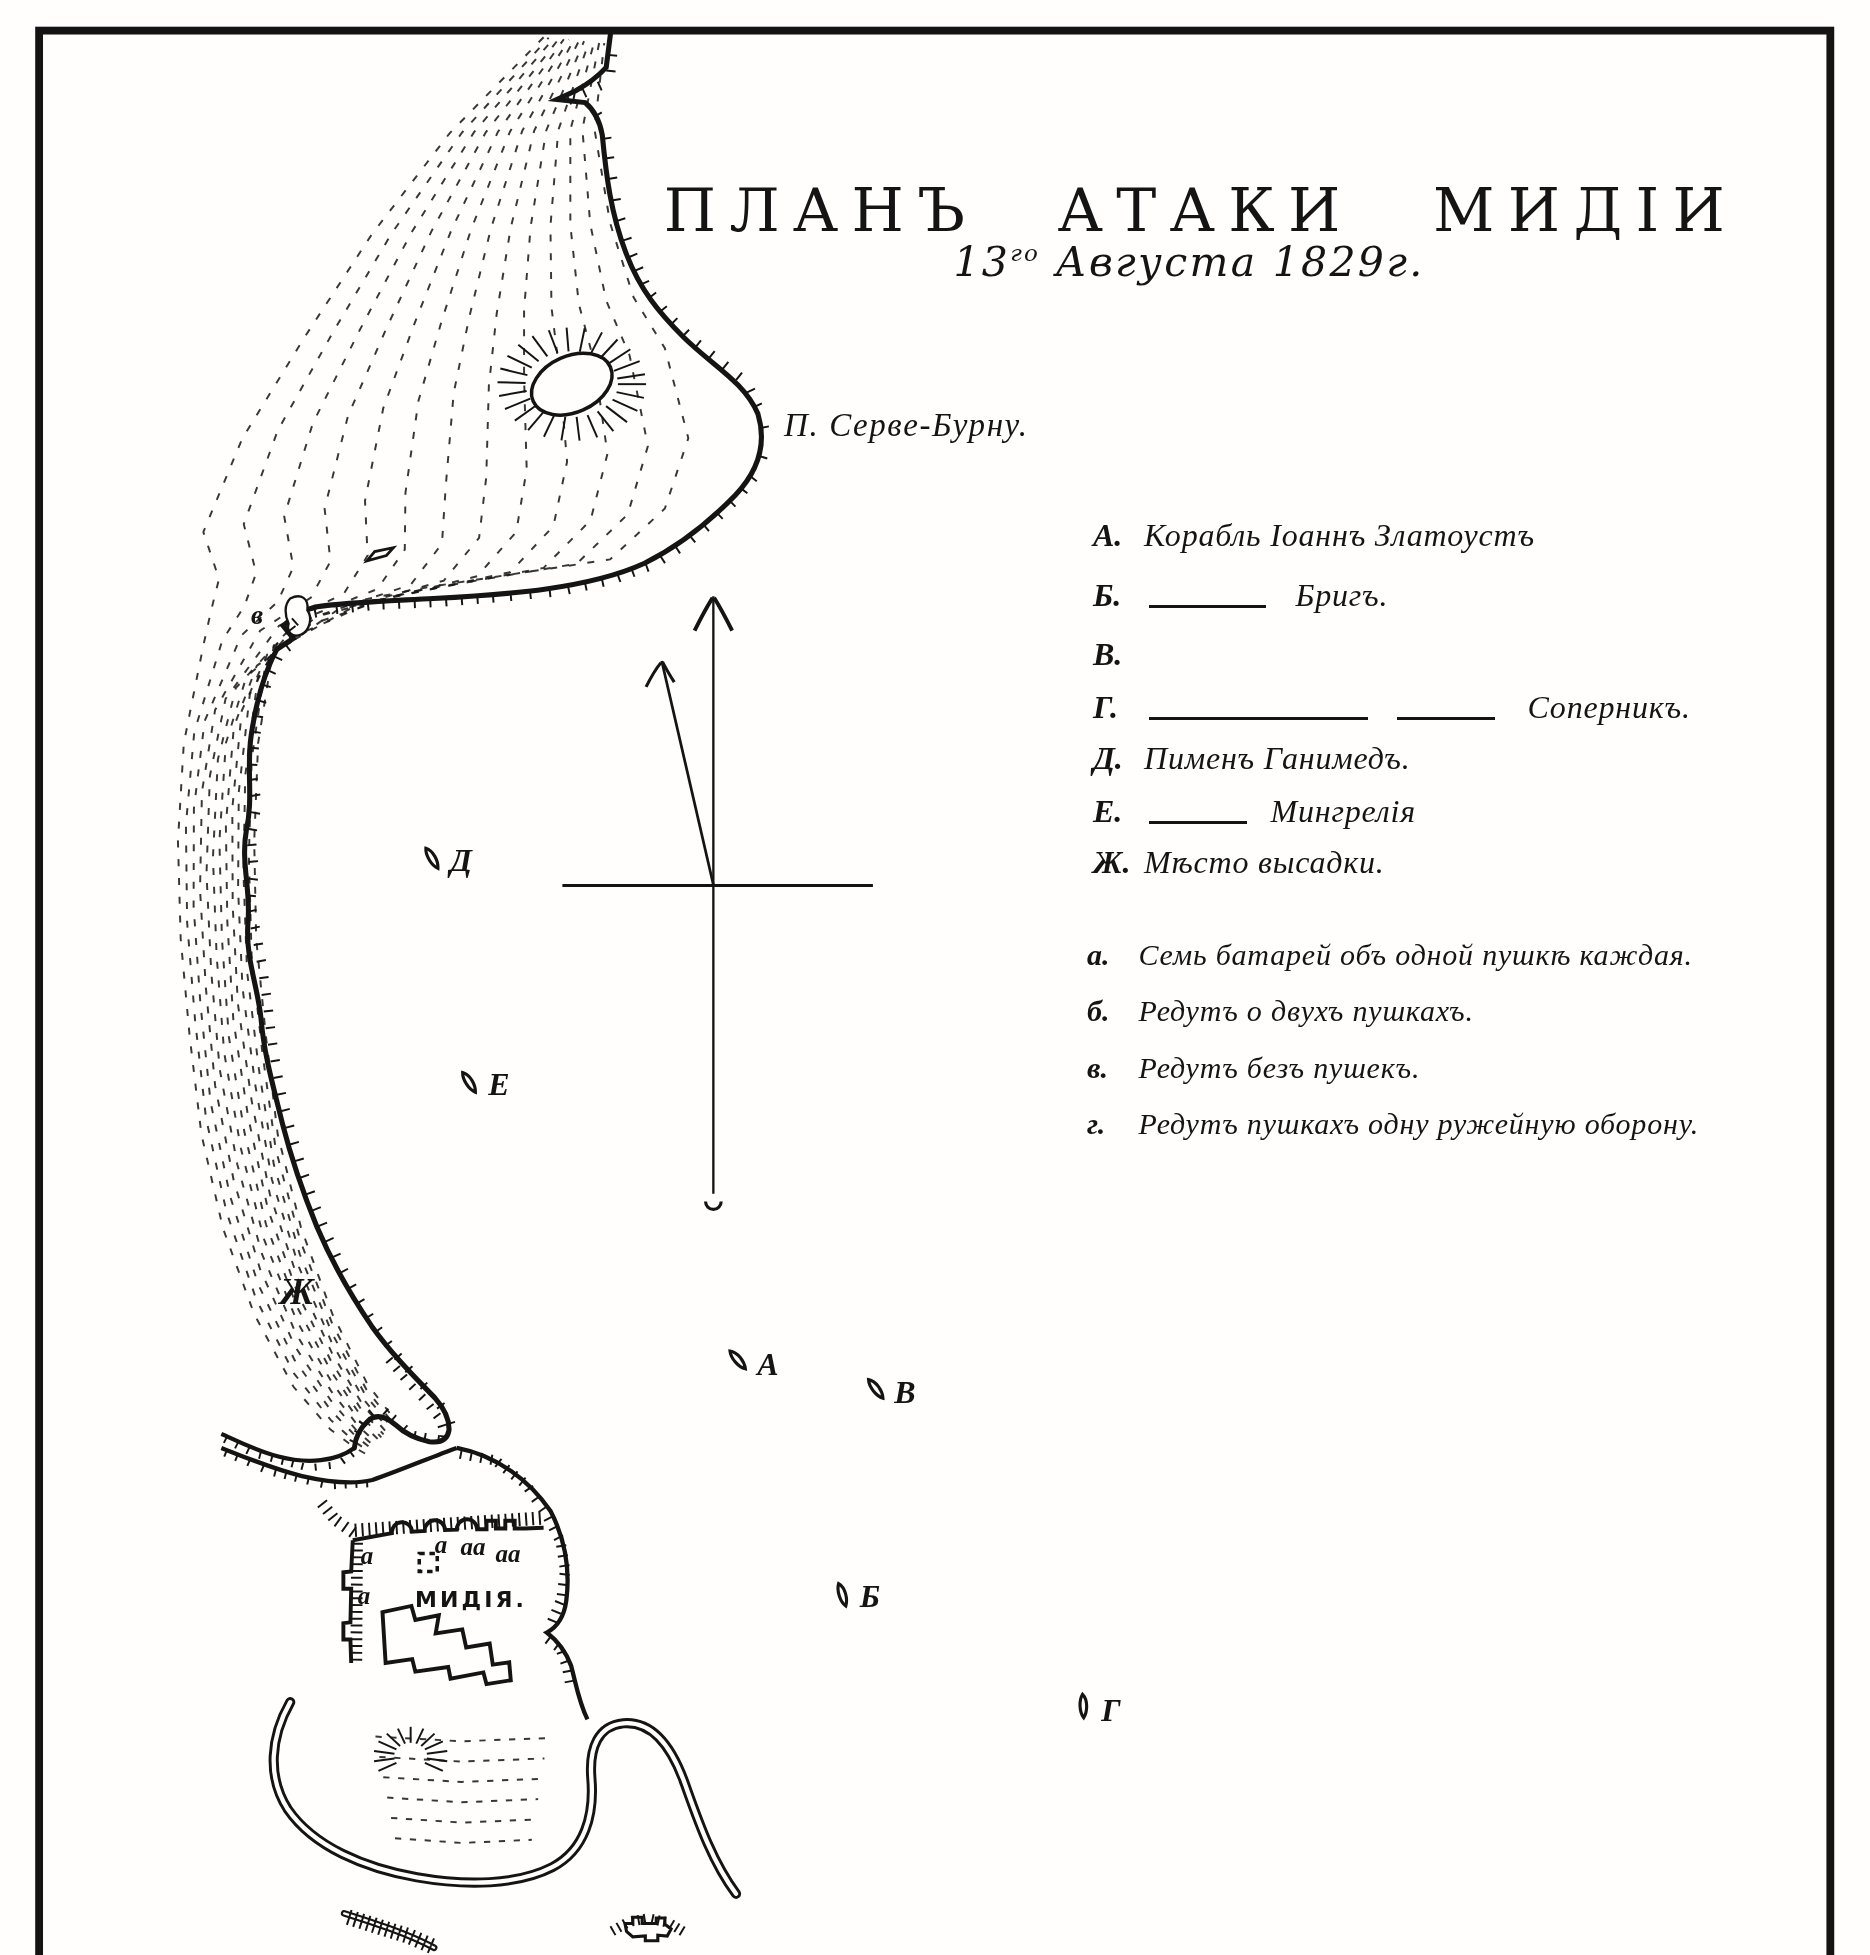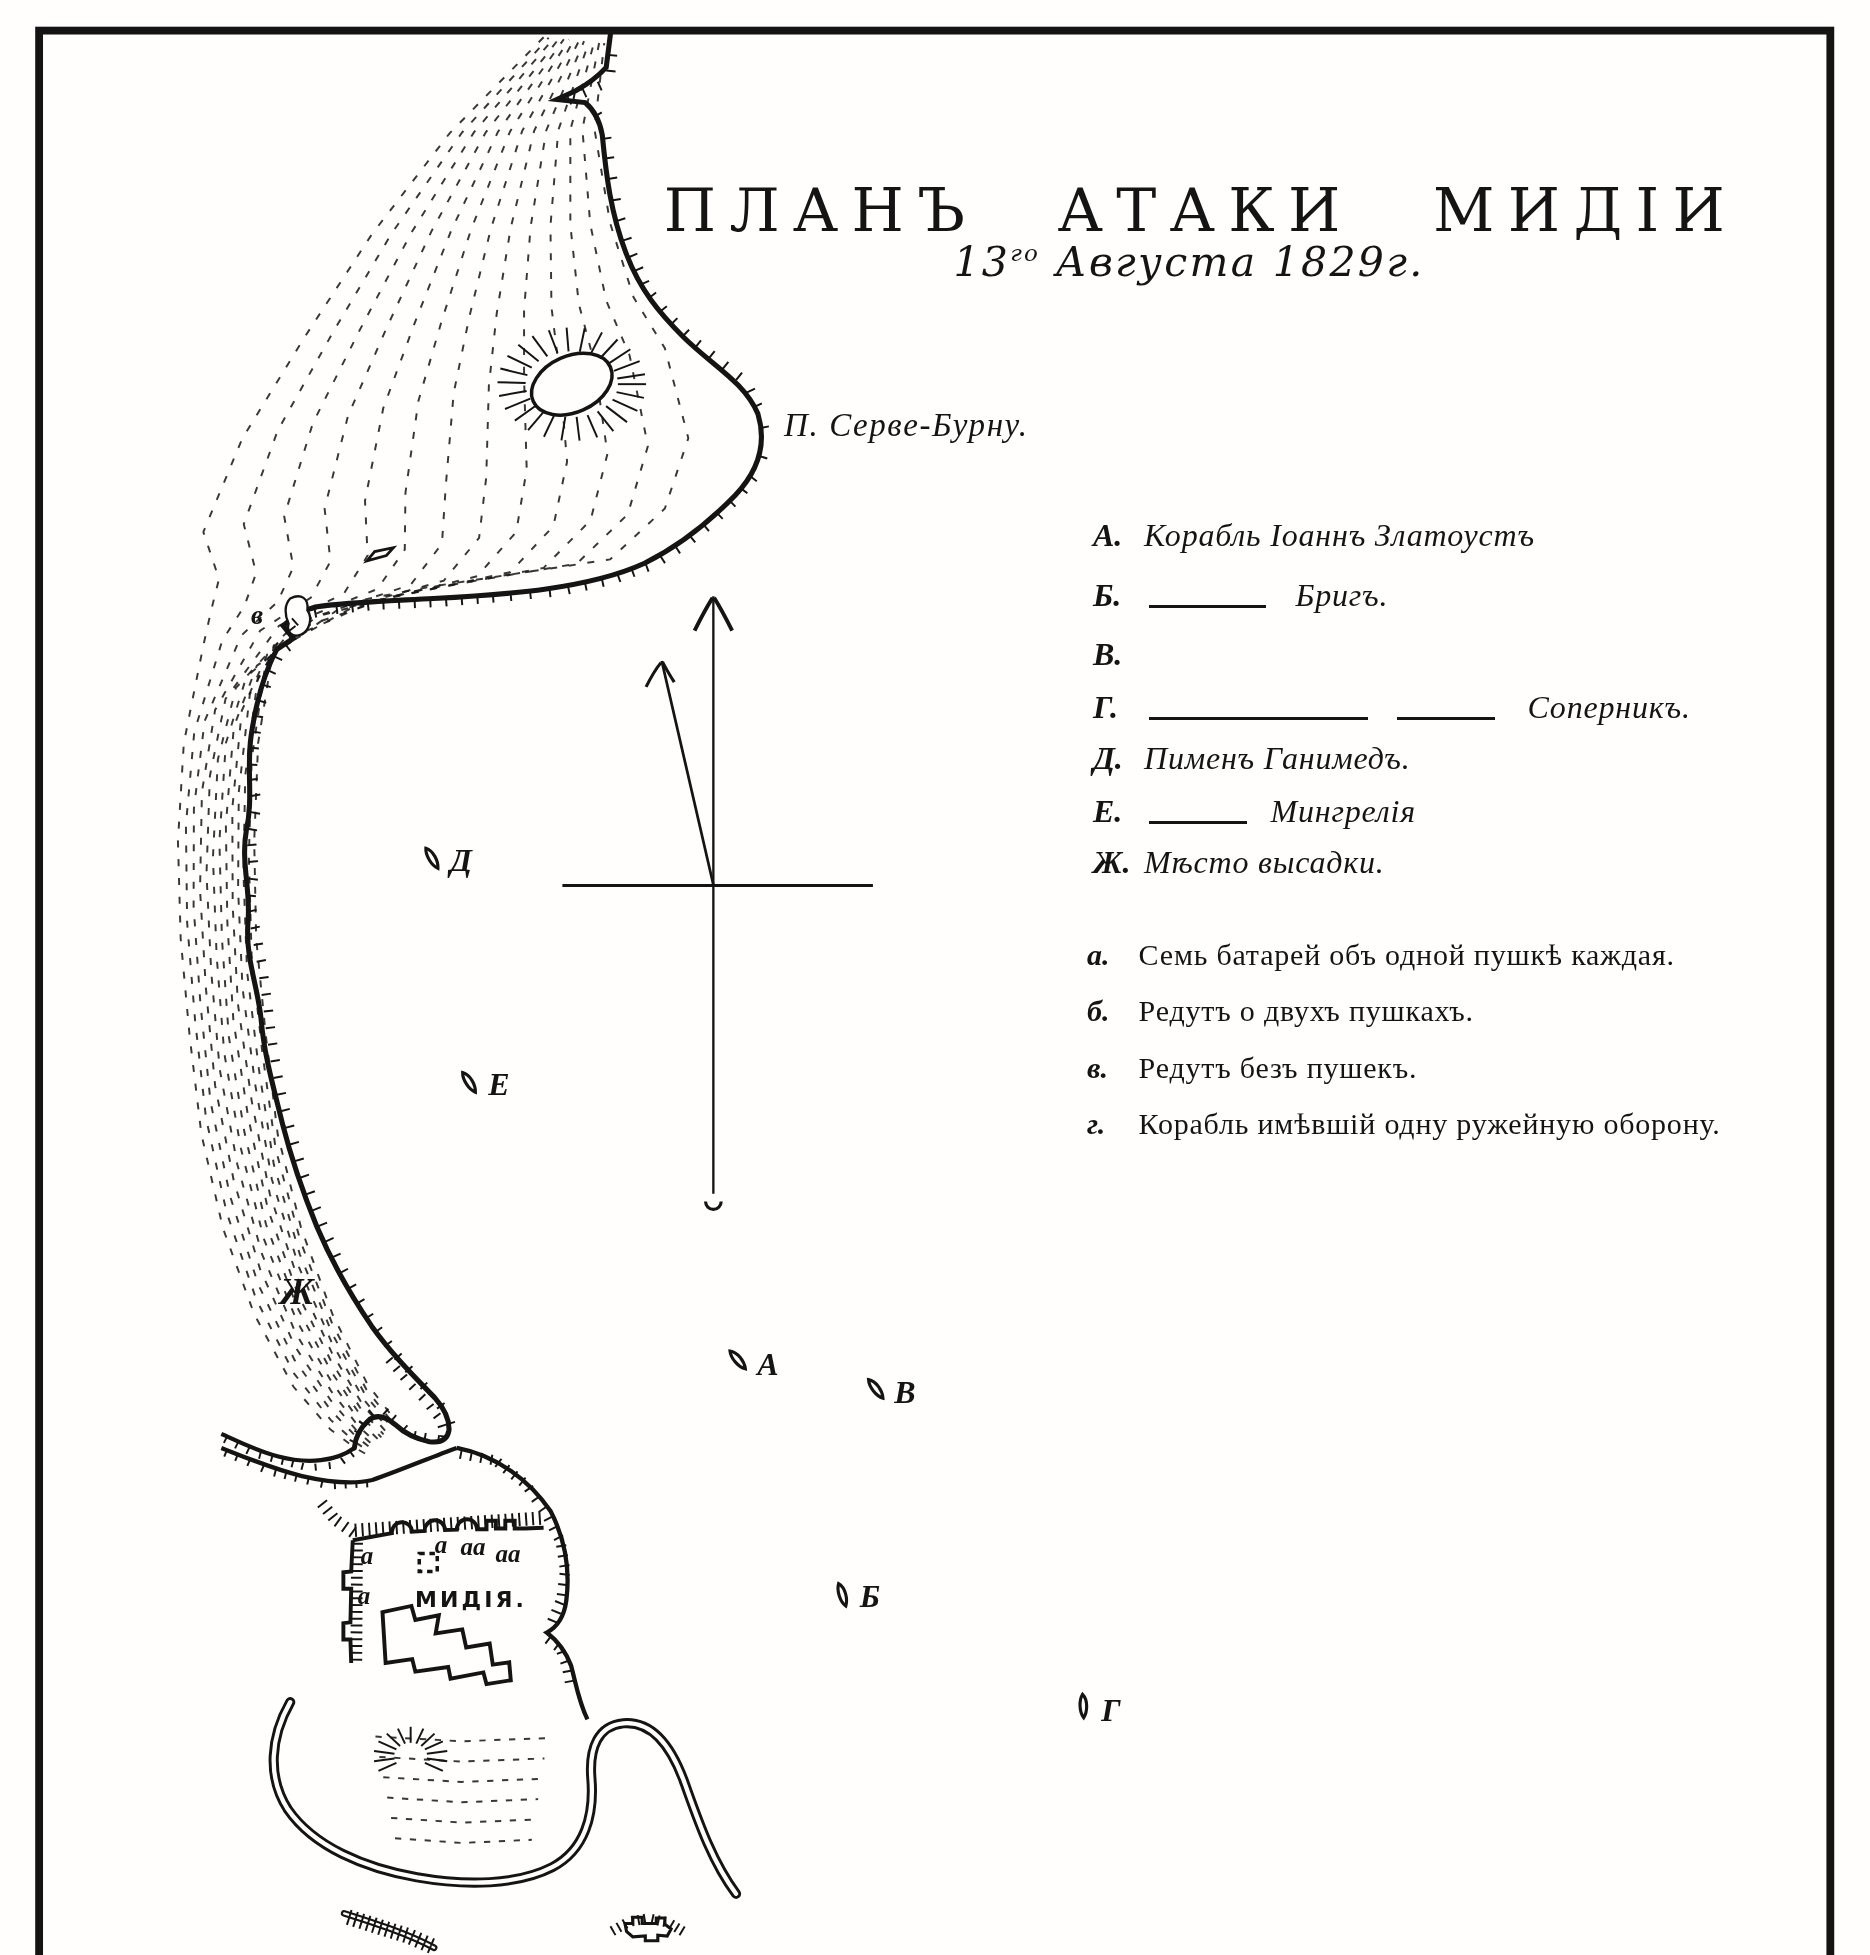--- a/index.html
+++ b/index.html
@@ -12,21 +12,21 @@
   .title-date{left:1189px;top:238px;transform:translateX(-50%);
       font-family:"DejaVu Serif",serif;font-style:italic;font-size:41px;letter-spacing:2.3px;}
   .title-date sup{font-size:23px;}
   .cape-label{left:784px;top:407px;font-style:italic;font-size:33px;letter-spacing:1.6px;}
   .lrow{position:absolute;left:1093px;display:flex;align-items:baseline;font-size:32px;}
   .lkey{display:inline-block;width:50px;font-style:italic;font-weight:bold;}
   .lname{font-style:italic;margin-left:1px;letter-spacing:0.8px;}
   .rule{display:inline-block;height:3.1px;border-bottom:3.1px solid #141414;align-self:flex-end;margin-bottom:6.3px;}
   .brow{position:absolute;left:1087px;display:flex;align-items:baseline;font-size:30px;}
   .bkey{display:inline-block;width:43px;font-style:italic;font-weight:bold;}
-  .bname{margin-left:8.6px;letter-spacing:0.8px;}
+  .bname{font-style:italic;margin-left:8.6px;letter-spacing:0.8px;}
   .mlabel{position:absolute;transform:translate(-50%,-50%);font-style:italic;font-size:25px;font-weight:bold;}
   .shiplabel{position:absolute;transform:translate(-50%,-50%);font-style:italic;font-weight:bold;font-size:32px;}
   .landing{position:absolute;transform:translate(-50%,-50%);font-style:italic;font-weight:bold;font-size:37px;}
   .town{position:absolute;transform:translate(-50%,-50%);font-family:"DejaVu Sans",sans-serif;
         font-weight:bold;font-size:22px;letter-spacing:3.1px;}
 </style>
 </head>
 <body>
 
 <div id="page">
@@ -485,21 +485,21 @@
   <div class="brow" style="top:994px">
     <span class="bkey">б.</span>
     <span class="bname">Редутъ о двухъ пушкахъ.</span>
   </div>
   <div class="brow" style="top:1051px">
     <span class="bkey">в.</span>
     <span class="bname">Редутъ безъ пушекъ.</span>
   </div>
   <div class="brow" style="top:1107px">
     <span class="bkey">г.</span>
-    <span class="bname">Корабль имѣвшій одну ружейную оборону.</span>
+    <span class="bname">Редутъ пушкахъ одну ружейную оборону.</span>
   </div>
 
   <div class="shiplabel" style="left:461px;top:860px">Д</div>
   <div class="shiplabel" style="left:499px;top:1084px">Е</div>
   <div class="shiplabel" style="left:768px;top:1364px">А</div>
   <div class="shiplabel" style="left:905px;top:1392px">В</div>
   <div class="shiplabel" style="left:870px;top:1596px">Б</div>
   <div class="shiplabel" style="left:1111px;top:1710px">Г</div>
 
   <div class="landing" style="left:297px;top:1291px">Ж</div>

